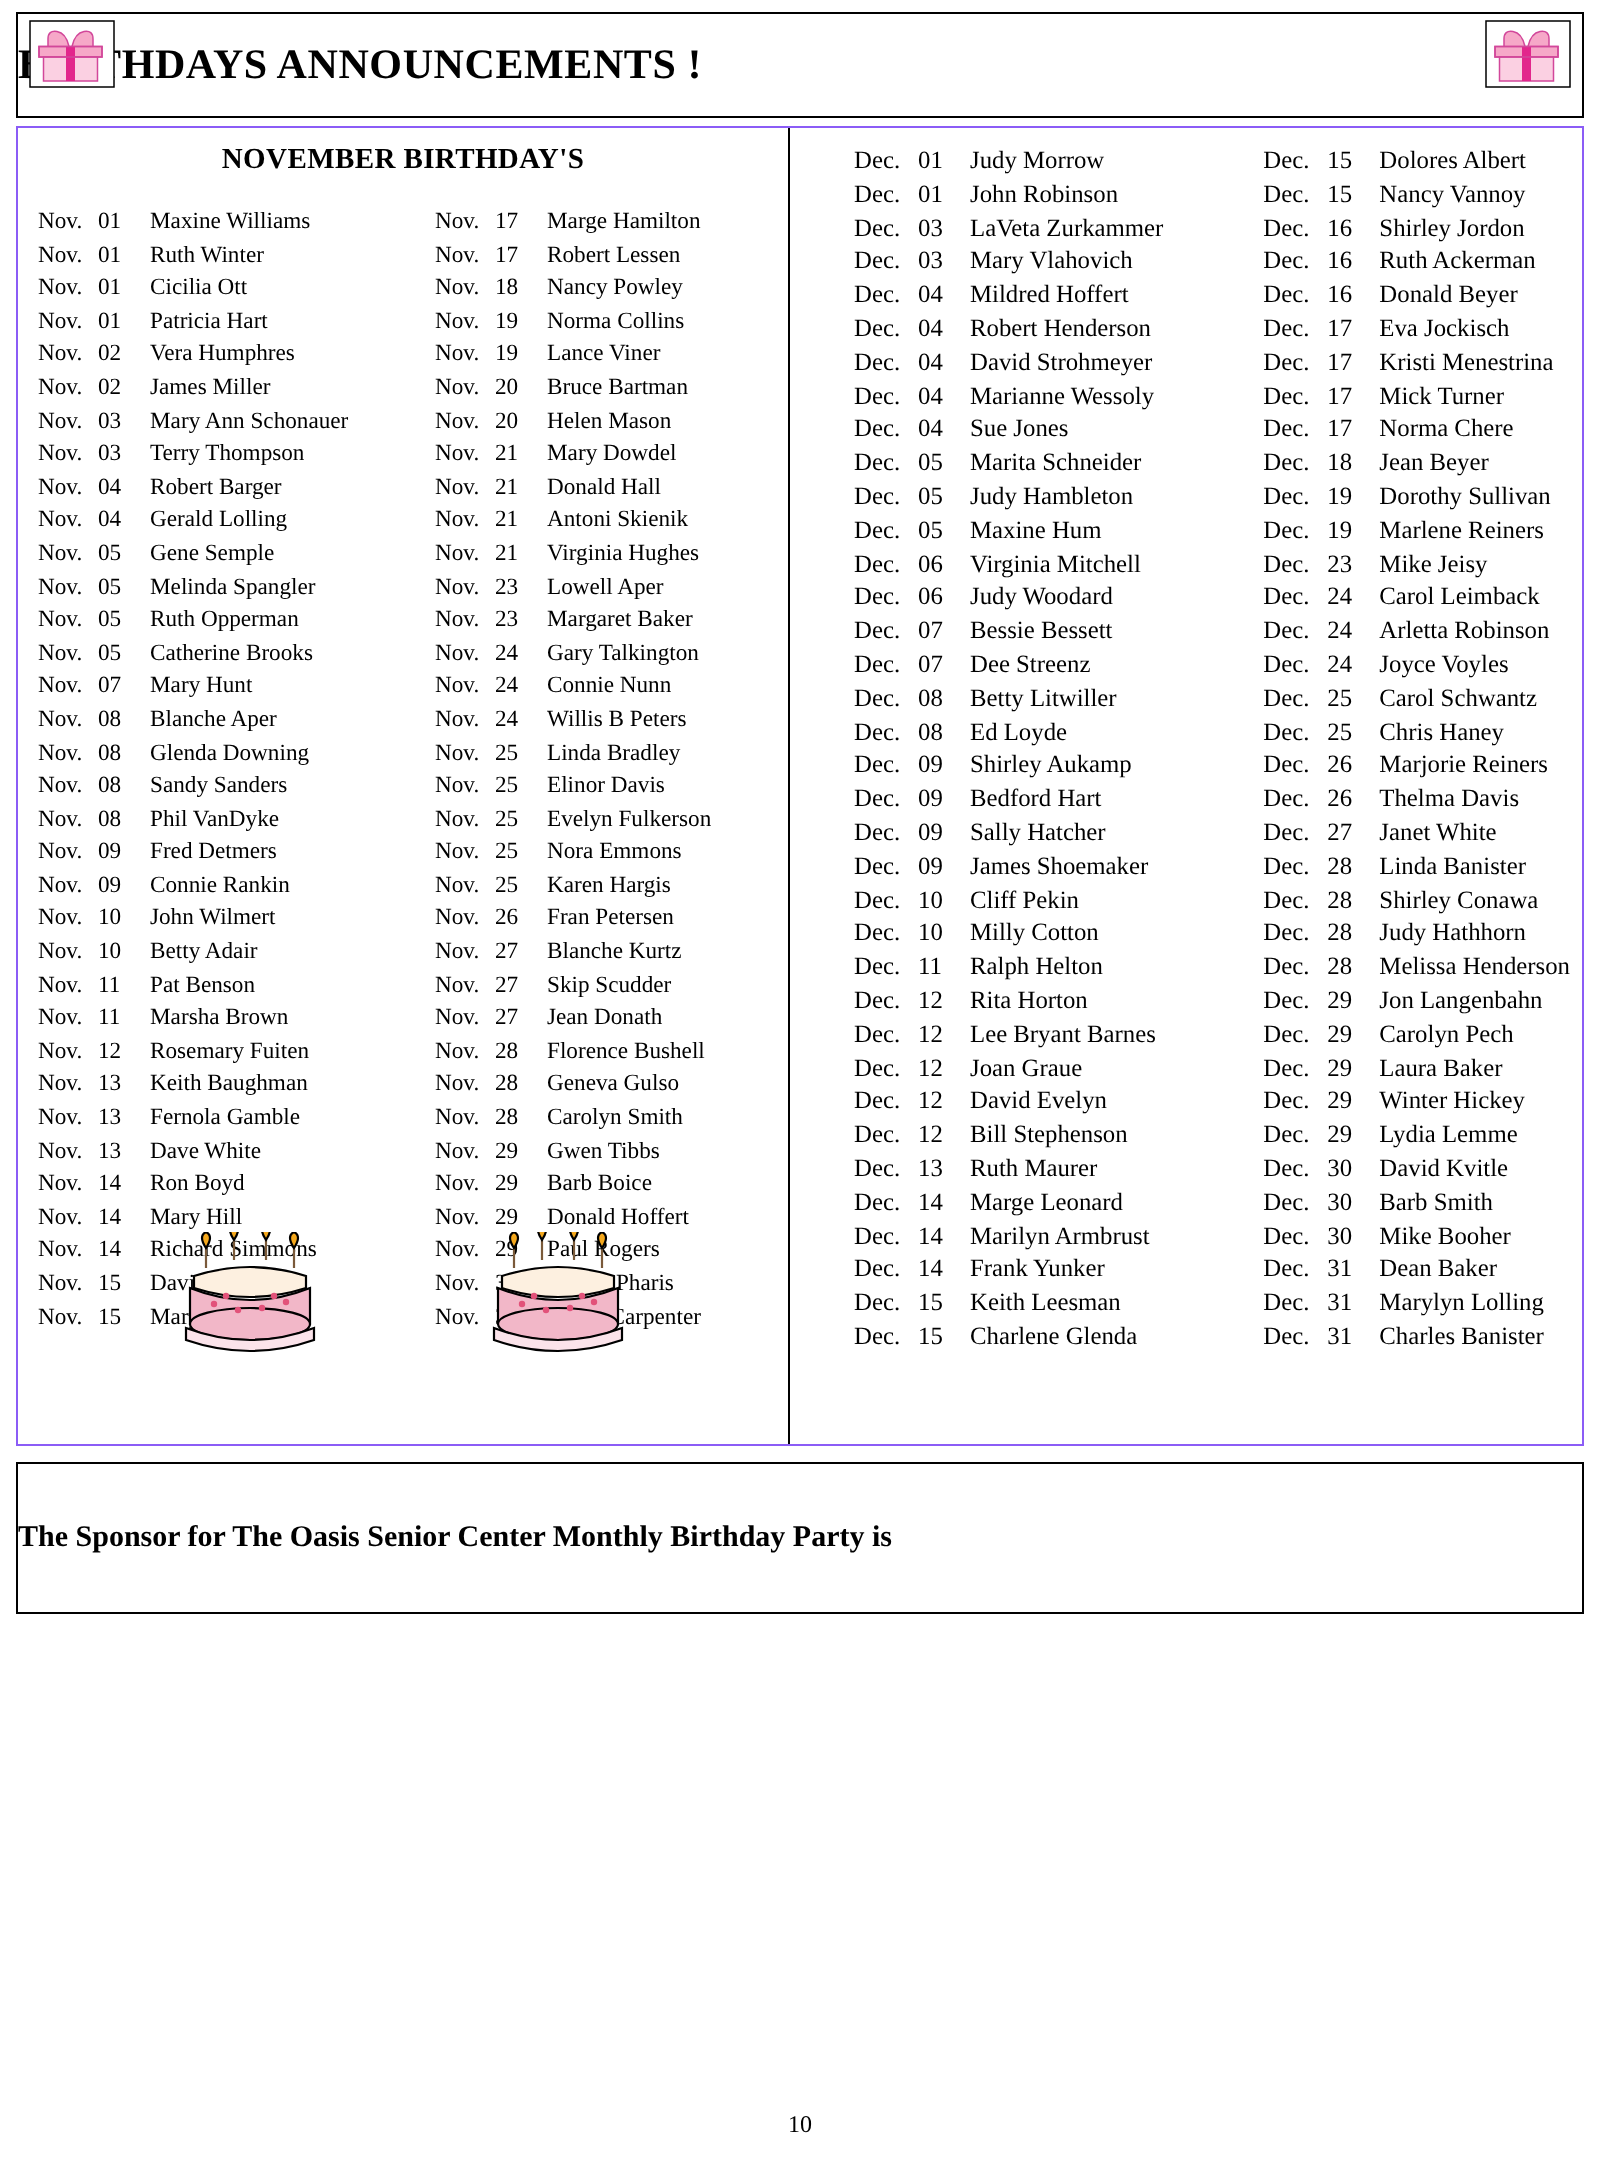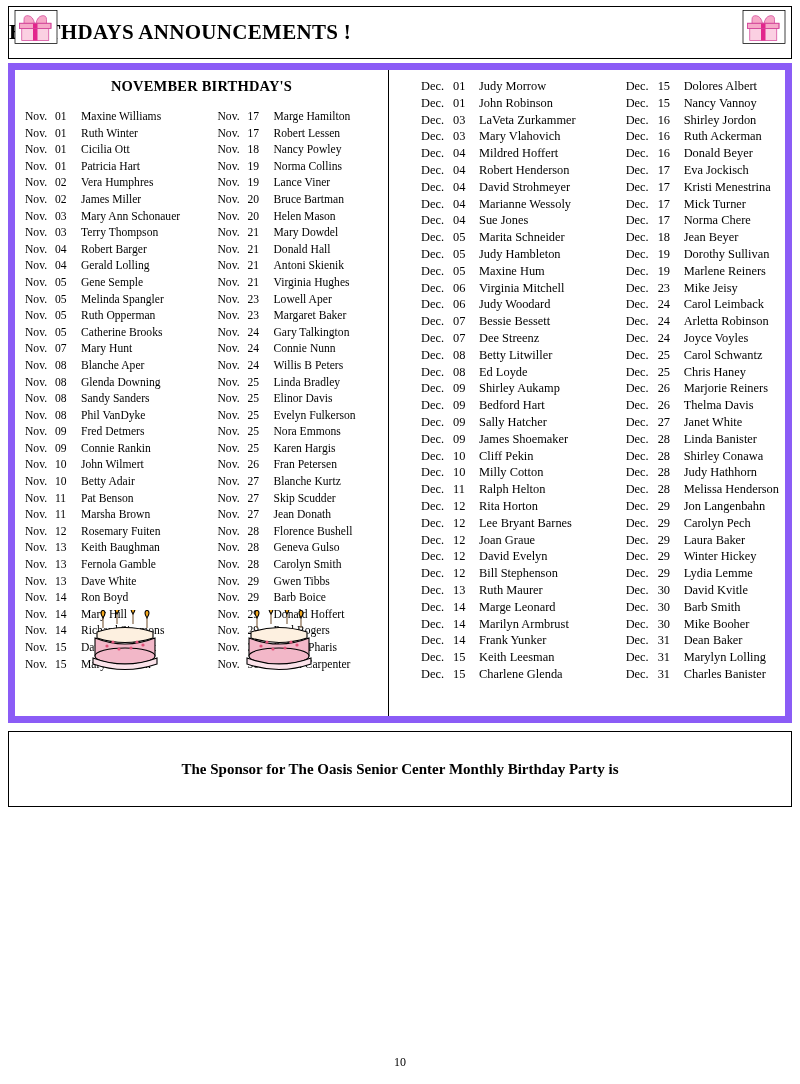--- a/index.html
+++ b/index.html
@@ -36,21 +36,21 @@
   .gift {
     position: absolute;
     top: 2px;
     width: 46px; height: 36px;
   }
   .gift.left { left: 4px; }
   .gift.right { right: 4px; }
 
   
   .cols {
-    border: 7px solid #8b5cf6;
+    border: 1px solid #8b5cf6;
     display: flex;
     height: 660px;
   }
   .col {
     flex: 1 1 50%;
     padding: 8px 0 0 0;
     position: relative;
   }
   .col.left { border-right: 1px solid #000; }
   .col-title {
@@ -95,21 +95,21 @@
   }
   .cake { width: 72px; height: 66px; }
 
   
   .sponsor {
     border: 1px solid #000;
     margin-top: 8px;
     height: 76px;
     display: flex;
     flex-direction: column;
-    align-items: center;
+    align-items: flex-start;
     justify-content: center;
     gap: 6px;
   }
   .sponsor-line {
     font-weight: bold;
     font-size: 15px;
     font-family: "Liberation Serif", serif;
     color: #000;
   }
 

